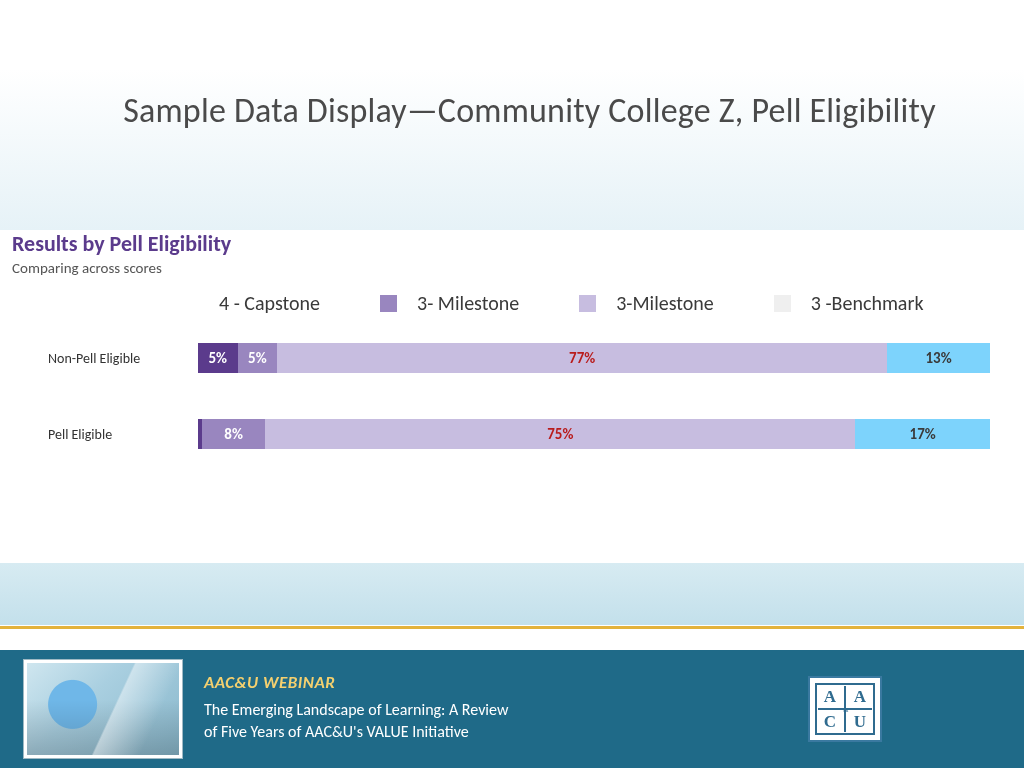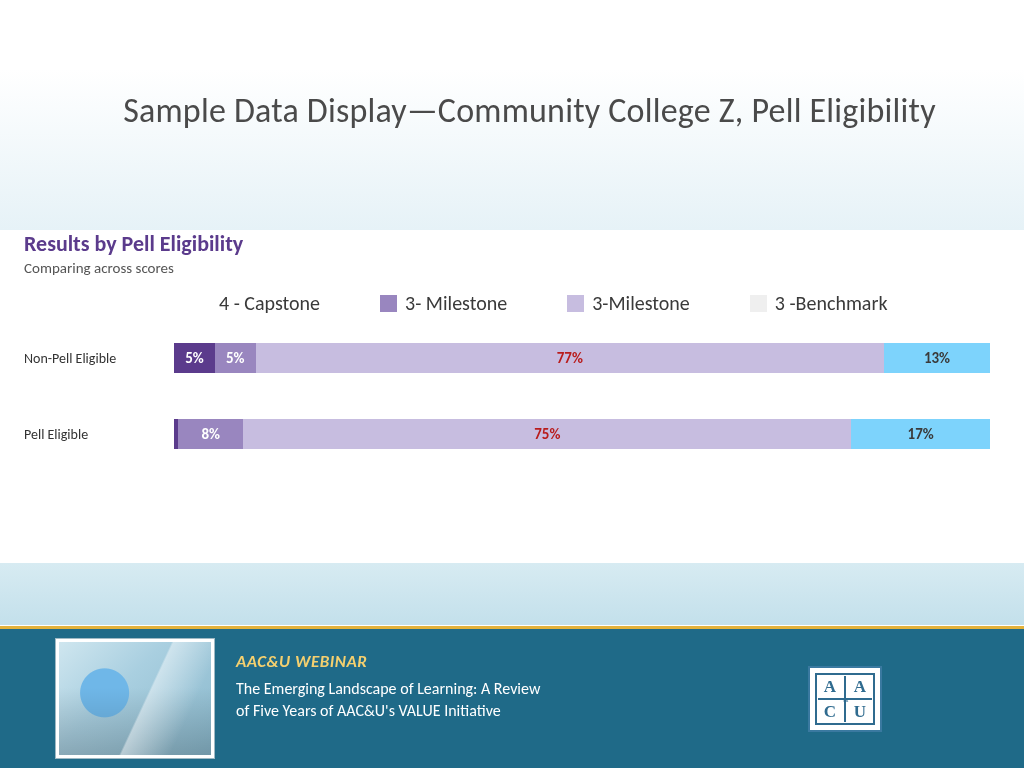--- a/index.html
+++ b/index.html
@@ -29,21 +29,21 @@
     left: 0; right: 0;
     text-align: center;
     font-size: 34px;
     color: #4a4a4a;
     letter-spacing: 0.2px;
     padding-left: 35px;
   }
   .chart-area {
     position: absolute;
     top: 230px;
-    left: 24px;
+    left: 12px;
     right: 24px;
   }
   .chart-title {
     color: #5b3b8c;
     font-weight: bold;
     font-size: 22px;
     margin-bottom: 2px;
   }
   .chart-subtitle {
     color: #555555;
@@ -52,26 +52,27 @@
   }
   .legend {
     padding-left: 170px;
     font-size: 20px;
     color: #3a3a3a;
     margin-bottom: 28px;
     display: flex;
     gap: 60px;
     align-items: center;
   }
-  .legend .item { display: flex; align-items: center; gap: 8px; white-space: nowrap; }
+  .legend .item { display: flex; align-items: center; gap: 20px; white-space: nowrap; }
   .swatch {
     width: 17px; height: 17px; display: inline-block;
   }
   .bars {
     padding-right: 10px;
+    margin-left: 36px;
   }
   .bar-row {
     display: flex;
     align-items: center;
     margin-bottom: 46px;
   }
   .bar-label {
     width: 150px;
     font-size: 14px;
     color: #333;
@@ -116,25 +117,24 @@
     position: absolute;
     left: 0; right: 0;
     bottom: 139px;
     height: 3px;
     background: #e3b23c;
   }
   
   .footer {
     position: absolute;
     left: 0; right: 0; bottom: 0;
-    height: 139px;
+    height: 118px;
     background: #1f6a88;
     display: flex;
     align-items: stretch;
-    padding-left: 32px;
   }
   .footer-img {
     width: 152px;
     margin: 10px 0 10px 24px;
     background:
       radial-gradient(circle at 30% 45%, #6fb7e8 0 24px, transparent 25px),
       linear-gradient(135deg, #cfe6ef 0%, #a9cfe0 40%, #8ab8cc 100%);
     border: 3px solid #ffffff;
     box-shadow: 0 0 0 1px #9fb9c4;
     position: relative;

